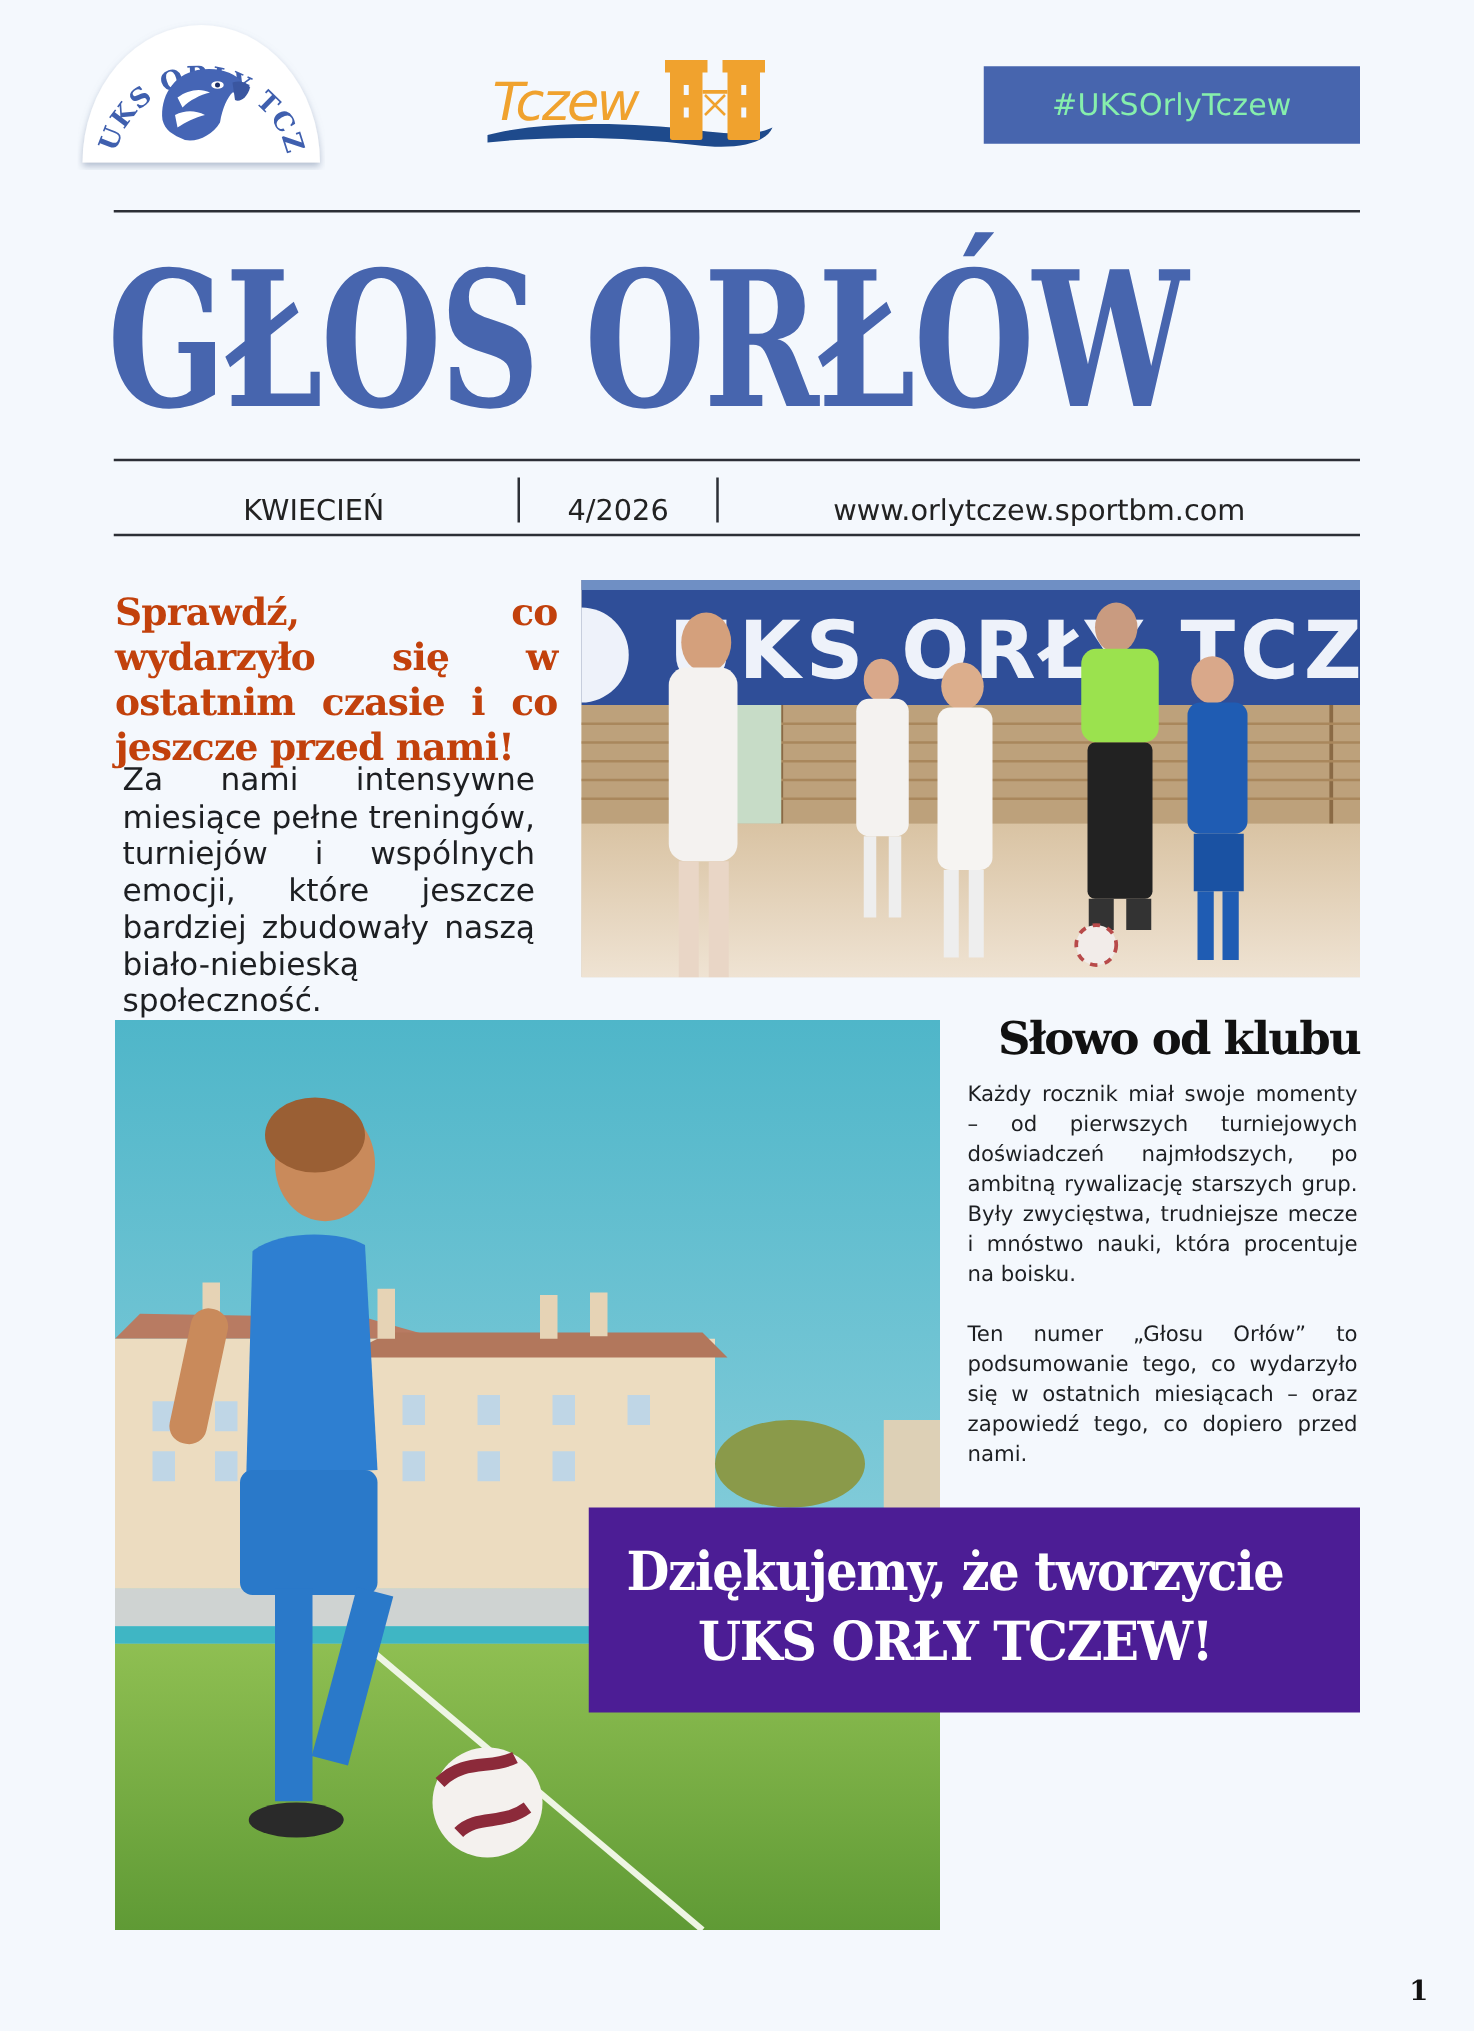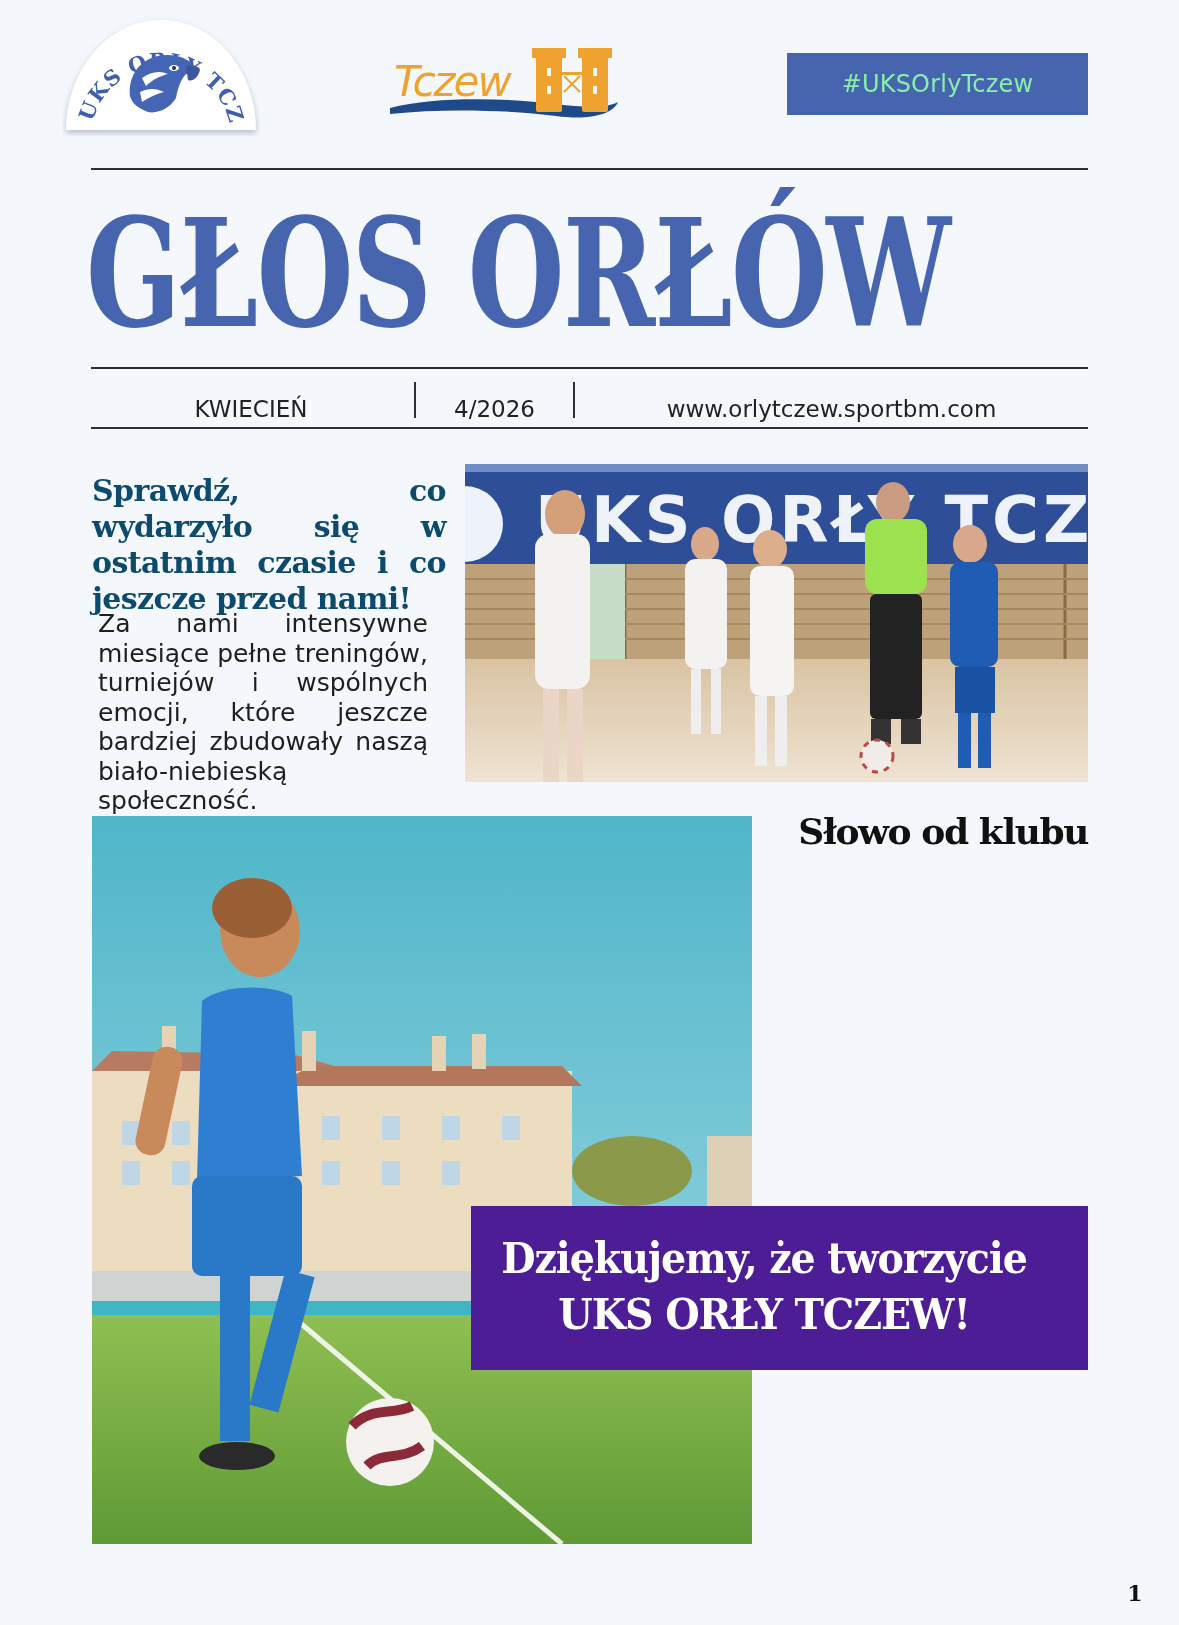--- a/index.html
+++ b/index.html
@@ -58,21 +58,21 @@
   .meta-sep.s2 { left: 573px; }
   .meta-issue { left: 416px; width: 157px; justify-content: center; }
   .meta-url { left: 575px; width: 513px; justify-content: center; }
   .meta-url a { color: #222; text-underline-offset: 3px; }
 
   
   .intro-heading {
     left: 92px; top: 473px; width: 354px;
     font-family: "DejaVu Serif", "Liberation Serif", serif;
     font-weight: bold; font-size: 30px; line-height: 36px;
-    color: #0c4a6e;
+    color: #c2410c;
     text-align: justify; text-align-last: left;
     letter-spacing: -0.6px;
   }
   .intro-body {
     left: 98px; top: 609px; width: 330px;
     font-size: 25px; line-height: 29.5px; color: #1d1f22;
     text-align: justify; text-align-last: left;
   }
 
   
@@ -308,20 +308,22 @@
     <rect x="128" y="455" width="30" height="170" fill="#2a79c9"></rect>
     <ellipse cx="145" cy="640" rx="38" ry="14" fill="#2a2a2a"></ellipse>
 
     <circle cx="298" cy="626" r="44" fill="#f4f1ee"></circle>
     <path d="M260,610 C280,590 300,600 320,590 M275,650 C290,635 310,645 330,630" stroke="#8c2a3a" stroke-width="10" fill="none"></path>
   </svg>
 </div>
 
 <div class="abs club-heading">Słowo od klubu</div>
 <div class="abs club-body">
+  <p>Każdy rocznik miał swoje momenty – od pierwszych turniejowych doświadczeń najmłodszych, po ambitną rywalizację starszych grup. Były zwycięstwa, trudniejsze mecze i mnóstwo nauki, która procentuje na boisku.</p>
+  <p>Ten numer „Głosu Orłów” to podsumowanie tego, co wydarzyło się w ostatnich miesiącach – oraz zapowiedź tego, co dopiero przed nami.</p>
 </div>
 
 <div class="abs banner">
   <div class="banner-text">Dziękujemy, że tworzycie</div>
   <div class="banner-text">UKS ORŁY TCZEW!</div>
 </div>
 
 <div class="abs page-number">1</div>
 
 </body></html>

